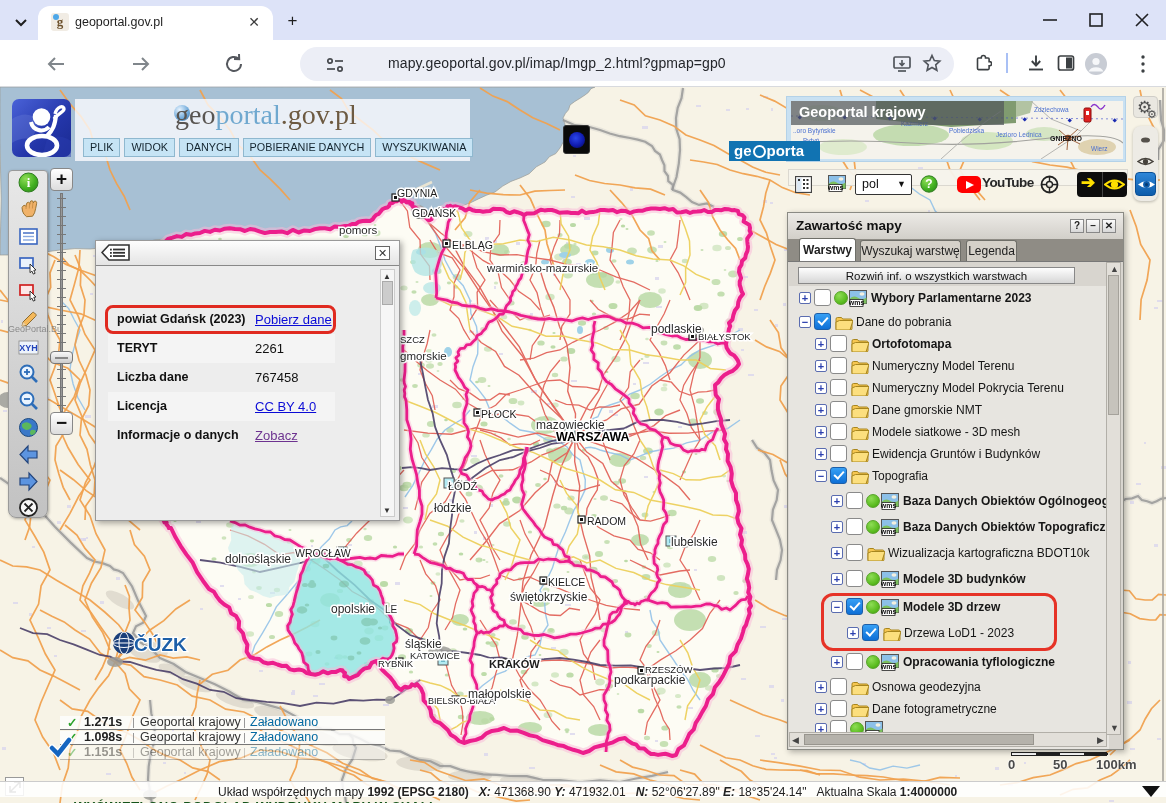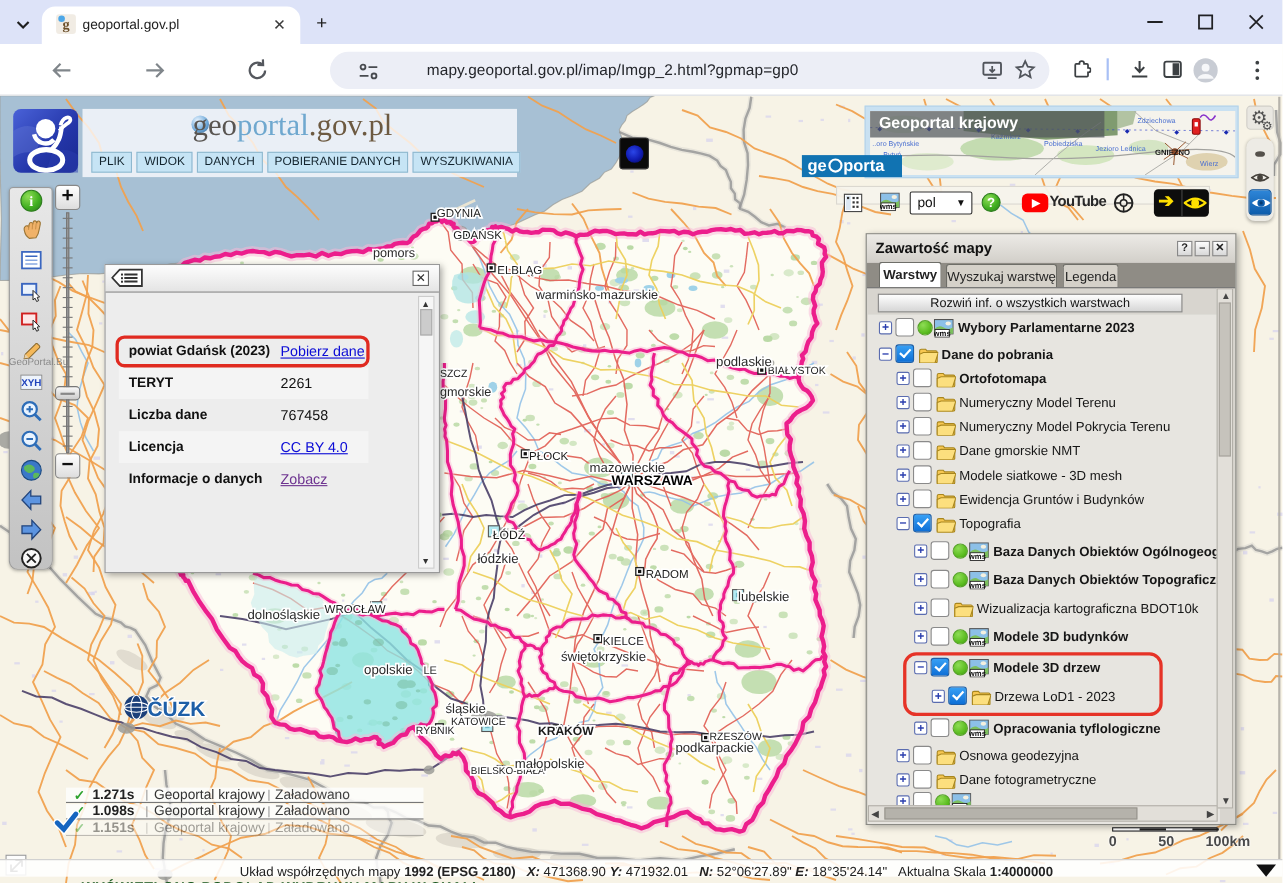--- a/index.html
+++ b/index.html
@@ -62,35 +62,35 @@
 #redbox2{position:absolute;left:33px;top:380px;width:236px;height:58px;border:3px solid #e63327;border-radius:12px}
 #vscroll{position:absolute;right:2px;top:49px;width:15px;height:473px;background:#e2dfd9;border:1px solid #b2afa8}
 #hscroll{position:absolute;left:1px;bottom:2px;width:318px;height:15px;background:#e2dfd9;border:1px solid #b2afa8}
 .sarrow{position:absolute;color:#444;font-size:9px}
 #vthumb{position:absolute;left:1px;top:12px;width:11px;height:140px;background:#c6c3bc;border:1px solid #a5a29b}
 #hthumb{position:absolute;left:14px;top:1px;width:230px;height:11px;background:#b5b2ab;border:1px solid #98958e}
 
 #ovmap{position:absolute;left:786px;top:96px;width:340px;height:66px;background:#c9e1f2;border:1px solid #b4d2e8}
 #ovinner{position:absolute;left:4px;top:4px;width:332px;height:58px;background:#f4f2ea;overflow:hidden}
 #ovlabel{position:absolute;left:4px;top:4px;width:213px;height:24px;background:rgba(82,88,92,0.72);color:#fff;font-weight:bold;font-size:14.5px;line-height:23px;padding-left:8px}
-#ovtb{position:absolute;left:760px;top:169px;width:340px;height:17px;background:rgba(246,243,236,0.95);border:1px solid #dbd8d0}
+#ovtb{position:absolute;left:788px;top:169px;width:340px;height:17px;background:rgba(246,243,236,0.95);border:1px solid #dbd8d0}
 #polsel{position:absolute;left:66px;top:4px;width:57px;height:21px;background:#fff;border:1.5px solid #333;border-radius:2px;font-size:12.5px;line-height:18px;padding-left:6px;color:#111}
 #ytbadge{position:absolute;left:168px;top:6px;width:24px;height:17px;background:#f00;border-radius:5px}
 #ytbadge:after{content:"";position:absolute;left:9px;top:4.5px;border-left:8px solid #fff;border-top:4px solid transparent;border-bottom:4px solid transparent}
 #yttext{position:absolute;left:193px;top:5px;font-size:13.5px;font-weight:bold;color:#282828;letter-spacing:-0.6px}
 #blackpill{position:absolute;left:288px;top:2px;width:50px;height:25px;background:#0d0d0d;border-radius:4px}
 
 #gearbtn{position:absolute;left:1133px;top:96px;width:25px;height:22px;background:#e9e7e1;border-radius:4px;border:1px solid #d0cec8}
 #eyecol{position:absolute;left:1133px;top:126px;width:25px;height:75px;background:#edebe5;border-radius:8px;box-shadow:0 1px 3px rgba(0,0,0,0.25)}
 #eyebtn{position:absolute;left:2px;top:46px;width:21px;height:24px;background:linear-gradient(180deg,#2e86d8,#0d5cab);border-radius:4px;border:1px solid #0a4f96}
 
 .srow{position:absolute;left:60px;width:325px;height:14.6px;background:rgba(253,253,251,0.85);font-size:12.5px;border-bottom:1px solid #777}
 .srow .t{position:absolute;top:-1px;font-weight:bold;color:#222}
 .srow .n{position:absolute;left:80px;top:-1px;color:#333}
-.srow .z{position:absolute;left:190px;top:-1px;color:#404040}
+.srow .z{position:absolute;left:190px;top:-1px;color:#0369a1}
 .srow .chk{position:absolute;left:7px;top:-1px;color:#2ca22c;font-weight:bold}
 .sep{position:absolute;top:2px;width:1px;height:10px;background:#999}
 
 #bbar{position:absolute;left:0;top:781px;width:1166px;height:16px;background:rgba(255,255,255,0.88);border-top:1px solid #ccc;font-size:12px;color:#222}
 #btext{position:absolute;left:218px;top:3px;white-space:nowrap}
 #btri{position:absolute;left:1142px;top:4px;width:0;height:0;border-left:9px solid transparent;border-right:9px solid transparent;border-top:11px solid #111}
 #greencut{position:absolute;left:74px;top:799px;width:380px;height:4px;overflow:hidden;color:#14541a;font-weight:bold;font-size:13px;letter-spacing:0.5px}
 #cornerbtn{position:absolute;left:5px;top:777px;width:19px;height:19px;background:#fdfdfd;border:1px solid #999}
 
 #scalebar{position:absolute;left:1011px;top:752px;width:96px;height:4px;border:1px solid #222;background:#fff}
@@ -1557,21 +1557,21 @@
       </svg>
       <div class="txt" style="left:82px;font-weight:bold">Wybory Parlamentarne 2023</div>
     </div>
 <div class="trow" style="left:1px;top:99px;width:318px;overflow:hidden">
       <div class="exp" style="left:10px">−</div>
       <div class="cb on" style="left:25px"></div>
       <svg class="abs " style="left:46px;top:2px" width="18" height="16" viewBox="0 0 18 16">
         <path d="M1,5 q0,-1.5 1.5,-1.5 l4,0 1.2,1.5 8,0 q1.3,0 1.3,1.5 l0,8 q0,1.5 -1.5,1.5 l-13,0 q-1.5,0 -1.5,-1.5 Z" fill="#f7c751" stroke="#a8861e" stroke-width="1"></path>
         <path d="M1,8 L4.5,6.5 L18,6.5 L15,16 L1,16 Z" fill="#fcdf7e" stroke="#a8861e" stroke-width="1"></path>
       </svg>
-      <div class="txt" style="left:67px;font-weight:bold">Dane do pobrania</div>
+      <div class="txt" style="left:67px;font-weight:normal">Dane do pobrania</div>
     </div>
 <div class="trow" style="left:1px;top:121px;width:318px;overflow:hidden">
       <div class="exp" style="left:26px">+</div>
       <div class="cb" style="left:41px"></div>
       <svg class="abs " style="left:62px;top:2px" width="18" height="16" viewBox="0 0 18 16">
         <path d="M1,5 q0,-1.5 1.5,-1.5 l4,0 1.2,1.5 8,0 q1.3,0 1.3,1.5 l0,8 q0,1.5 -1.5,1.5 l-13,0 q-1.5,0 -1.5,-1.5 Z" fill="#f7c751" stroke="#a8861e" stroke-width="1"></path>
         <path d="M1,8 L4.5,6.5 L18,6.5 L15,16 L1,16 Z" fill="#fcdf7e" stroke="#a8861e" stroke-width="1"></path>
       </svg>
       <div class="txt" style="left:83px;font-weight:bold">Ortofotomapa</div>
     </div>

